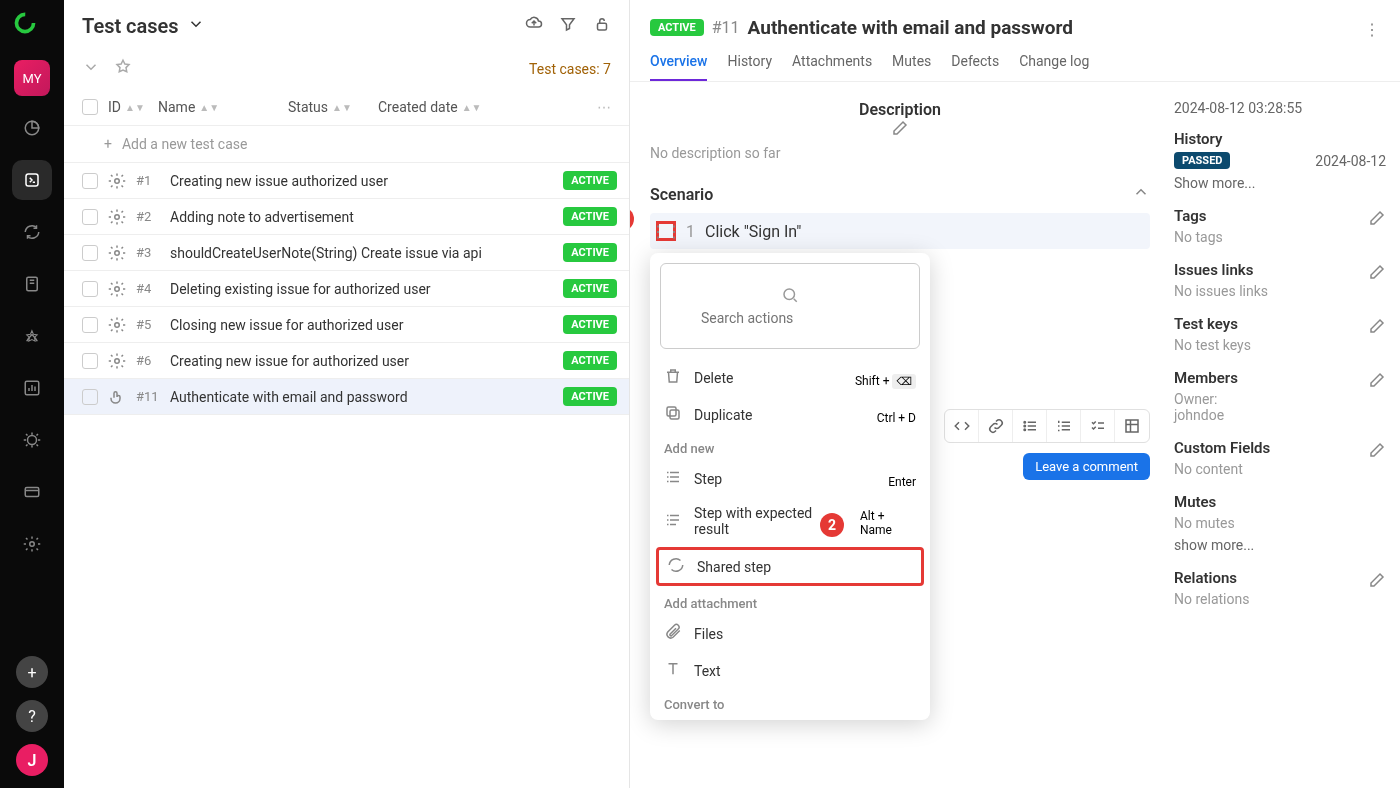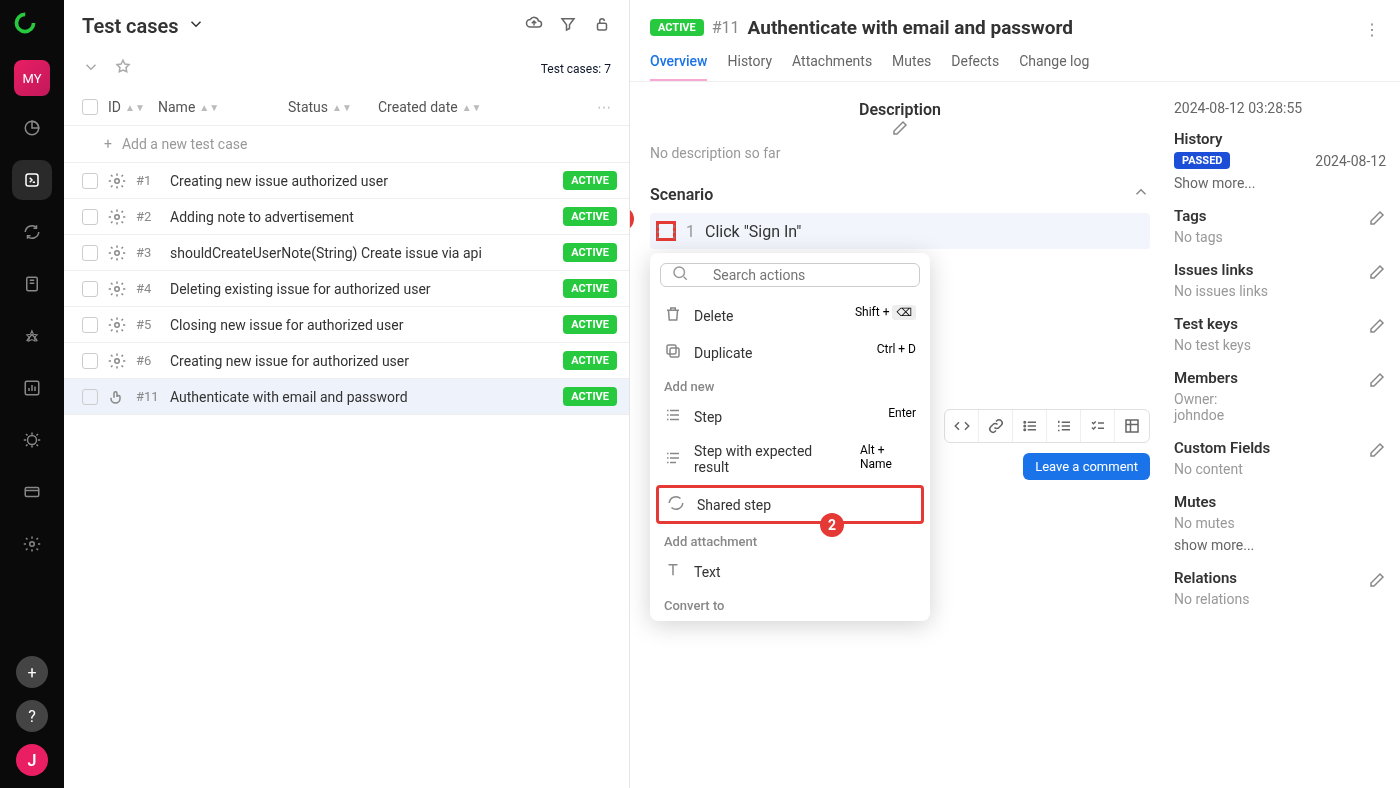--- a/index.html
+++ b/index.html
@@ -14,21 +14,21 @@
 .sidebar-spacer { flex:1; }
 .add-btn { width:32px; height:32px; border-radius:50%; background:#444; color:#fff; display:flex; align-items:center; justify-content:center; cursor:pointer; }
 .help-btn { width:32px; height:32px; border-radius:50%; background:#444; color:#fff; display:flex; align-items:center; justify-content:center; cursor:pointer; }
 .avatar { width:32px; height:32px; border-radius:50%; background:#e91e63; color:#fff; display:flex; align-items:center; justify-content:center; font-weight:600; }
 
 
 .left-panel { width: 566px; border-right:1px solid #e5e5e5; display:flex; flex-direction:column; }
 .lp-header { display:flex; align-items:center; justify-content:space-between; padding: 14px 18px; }
 .lp-title { display:flex; align-items:flex-start; gap:8px; font-size:20px; font-weight:600; }
 .lp-actions { display:flex; gap:16px; color:#666; }
-.lp-sub { display:flex; align-items:center; justify-content:space-between; padding: 6px 18px 10px; color:#0f172a; font-size:12px; }
+.lp-sub { display:flex; align-items:center; justify-content:space-between; padding: 6px 18px 10px; color:#a16207; font-size:14px; }
 .lp-sub-left { display:flex; gap:14px; color:#aaa; }
 .table-head { display:flex; align-items:center; padding:10px 18px; border-bottom:1px solid #eee; font-size:14px; color:#555; gap:10px; position:relative; }
 .th-id { width:40px; display:flex; align-items:center; gap:4px; }
 .th-name { width:120px; display:flex; align-items:center; gap:4px;}
 .th-status { width:80px; display:flex; align-items:center; gap:4px;}
 .th-date { display:flex; align-items:center; gap:4px;}
 .sort-ic { color:#bbb; font-size:10px; display:inline-flex; flex-direction:column; line-height:5px;}
 .more-dots { position:absolute; right:18px; color:#bbb; }
 .checkbox { width:16px; height:16px; border:1.5px solid #ccc; border-radius:3px; flex-shrink:0; }
 .add-row { display:flex; align-items:center; padding:10px 18px 10px 40px; border-bottom:1px solid #eee; color:#999; gap:10px; font-size:14px; }
@@ -42,55 +42,55 @@
 
 .right-panel { flex:1; display:flex; flex-direction:column; overflow:hidden; }
 .rp-header { padding:16px 20px 0; position:relative; }
 .rp-title-row { display:flex; align-items:center; gap:8px; }
 .badge-active-sm { background:#27c93f; color:#fff; font-size:11px; font-weight:700; padding:2px 8px; border-radius:4px; }
 .rp-id { color:#888; font-size:16px; }
 .rp-title { font-size:19px; font-weight:700; }
 .rp-menu { position:absolute; right:20px; top:20px; color:#888; cursor:pointer; }
 .tabs { display:flex; gap:20px; padding:14px 20px 0; border-bottom:1px solid #eee; font-size:14px; }
 .tab { padding-bottom:10px; color:#666; cursor:pointer; }
-.tab.active { color:#1a73e8; border-bottom:2px solid #f9a8d4; font-weight:500; }
+.tab.active { color:#1a73e8; border-bottom:2px solid #6d28d9; font-weight:500; }
 .rp-body { flex:1; display:flex; overflow:hidden; }
 .rp-main { flex:1; padding:18px 10px 18px 20px; overflow:auto; position:relative; }
 .section-title { font-size:16px; font-weight:600; margin-bottom:4px; display:flex; justify-content:space-between; align-items:center;flex-direction:column; }
 .muted { color:#999; font-size:14px; }
 .scenario-head { display:flex; justify-content:space-between; align-items:center; margin-top:22px; }
 .step-row { display:flex; align-items:center; gap:10px; padding:8px 6px; background:#f2f5fb; border-radius:4px; margin-top:8px; position:relative; }
 .drag-handle { width:20px; height:20px; display:flex; align-items:center; justify-content:center; color:#888; border:3px solid #e53935; }
 .step-num { color:#999; }
 .toolbar { display:flex; gap:0; margin-top:160px; border:1px solid #e0e0e0; border-radius:6px; overflow:hidden; margin-left:auto; width:fit-content;}
 .tb-btn { width:34px; height:32px; display:flex; align-items:center; justify-content:center; color:#666; border-right:1px solid #eee; cursor:pointer; }
 .tb-btn:last-child { border-right:none;}
 .comment-btn { background:#1a73e8; color:#fff; padding:6px 12px; border-radius:6px; font-size:13px; margin-top:10px; float:right; cursor:pointer; border:none;}
 
 
 .dropdown { position:absolute; top:100px; left:-34px; width:280px; background:#fff; border-radius:8px; box-shadow:0 4px 24px rgba(0,0,0,0.18); z-index:100; padding-bottom:4px;}
-.dd-search { margin:10px; border:1px solid #ccc; border-radius:6px; display:flex; align-items:center; padding:0 10px; gap:24px; }
+.dd-search { margin:10px; border:1px solid #ccc; border-radius:6px; display:flex; align-items:center; padding:22px 10px; gap:2px;flex-direction:column; }
 .dd-search input { border:none; outline:none; flex:1; font-size:14px; }
-.dd-item { display:flex; align-items:flex-start; padding:8px 14px; gap:20px; font-size:14px; cursor:pointer; justify-content:space-between; }
+.dd-item { display:flex; align-items:flex-end; padding:8px 14px; gap:20px; font-size:14px; cursor:pointer; justify-content:space-between; }
 .dd-item-left { display:flex; align-items:center; gap:12px; }
 .dd-section { padding:8px 14px 4px; font-size:13px; color:#888; font-weight:500; }
 .dd-shortcut { font-size:12px; color:#000000; }
 .dd-item.highlighted { border:3px solid #e53935; margin:2px 6px; border-radius:4px; padding:6px 8px;}
 .kbd { background:#eee; border-radius:3px; padding:1px 4px; font-size:11px; }
 
 
 .annot { position:absolute; width:24px; height:24px; border-radius:50%; background:#e53935; color:#fff; display:flex; align-items:center; justify-content:center; font-weight:700; font-size:14px; z-index:200; }
 
 
 .rp-meta { width:240px; padding:18px 14px; font-size:14px; overflow:auto; }
 .meta-date { color:#666; margin-bottom:14px; }
 .meta-section { margin-bottom:16px; position:relative; }
 .meta-title { font-weight:600; font-size:15px; margin-bottom:4px; }
 .meta-edit { position:absolute; right:0; top:2px; color:#888; cursor:pointer; }
-.badge-passed { background:#1d4ed8; color:#fff; font-size:11px; font-weight:700; padding:2px 8px; border-radius:4px; }
+.badge-passed { background:#0c4a6e; color:#fff; font-size:11px; font-weight:700; padding:2px 8px; border-radius:4px; }
 .link-like { color:#666; cursor:pointer; }
 .history-row { display:flex; align-items:center; justify-content:space-between; margin-bottom:6px;}
 
 svg { width:18px; height:18px; }
 .icon-lg svg { width:22px; height:22px; }
 </style>
 </head>
 <body>
 
 <div class="sidebar">
@@ -398,20 +398,28 @@
                     <path d="M3 12a9 9 0 0 1 15-6M21 12a9 9 0 0 1-15 6"></path>
                   </svg></span>
                 <span>Shared step</span>
               </div>
           </div>
           <div class="annot" style="top:260px; left:170px;">2</div>
           <div class="dd-section">Add attachment</div>
           <div class="dd-item">
               <div class="dd-item-left">
                 <span style="color:#888"><svg viewBox="0 0 24 24" fill="none" stroke="currentColor" stroke-width="2">
+                    <path d="M21 10l-9 9a5 5 0 0 1-7-7l9-9a3 3 0 0 1 5 5l-9 9a1.5 1.5 0 0 1-2-2l8-8"></path>
+                  </svg></span>
+                <span>Files</span>
+              </div>
+            </div>
+          <div class="dd-item">
+              <div class="dd-item-left">
+                <span style="color:#888"><svg viewBox="0 0 24 24" fill="none" stroke="currentColor" stroke-width="2">
                     <path d="M6 5h12M12 5v14"></path>
                   </svg></span>
                 <span>Text</span>
               </div>
             </div>
           <div class="dd-section">Convert to</div>
         </div>
       </div>
 
       <div class="toolbar">

